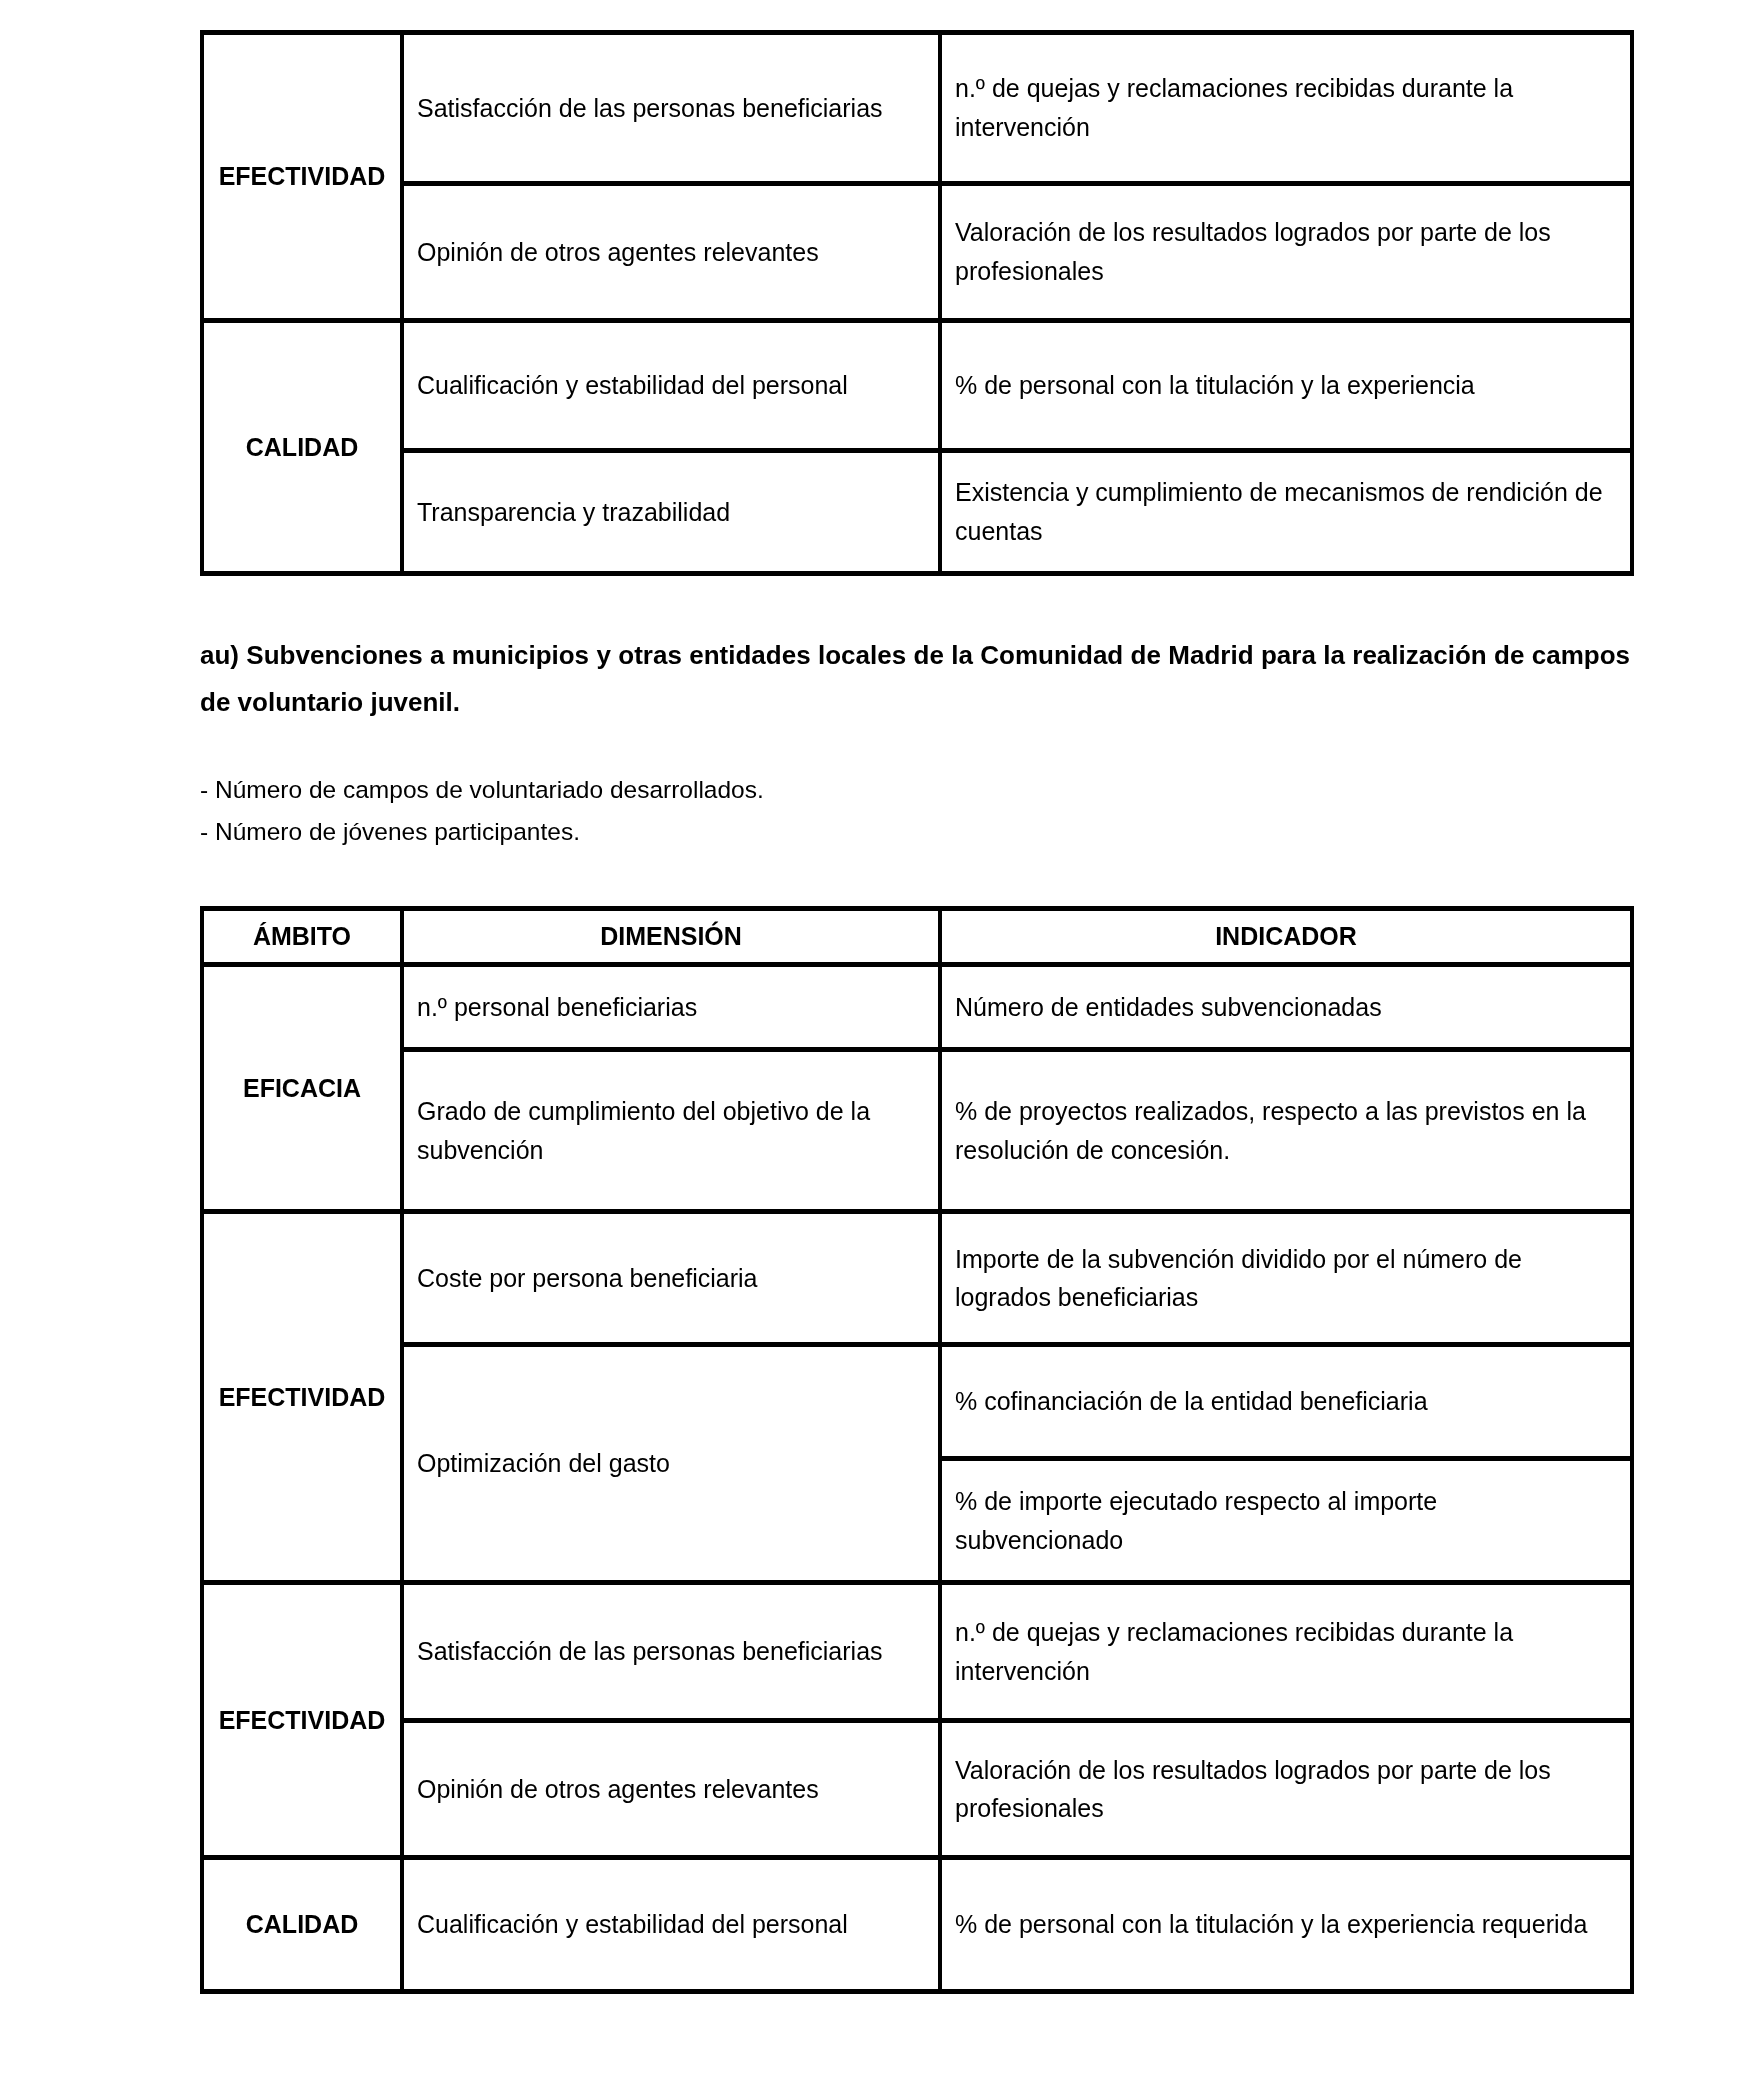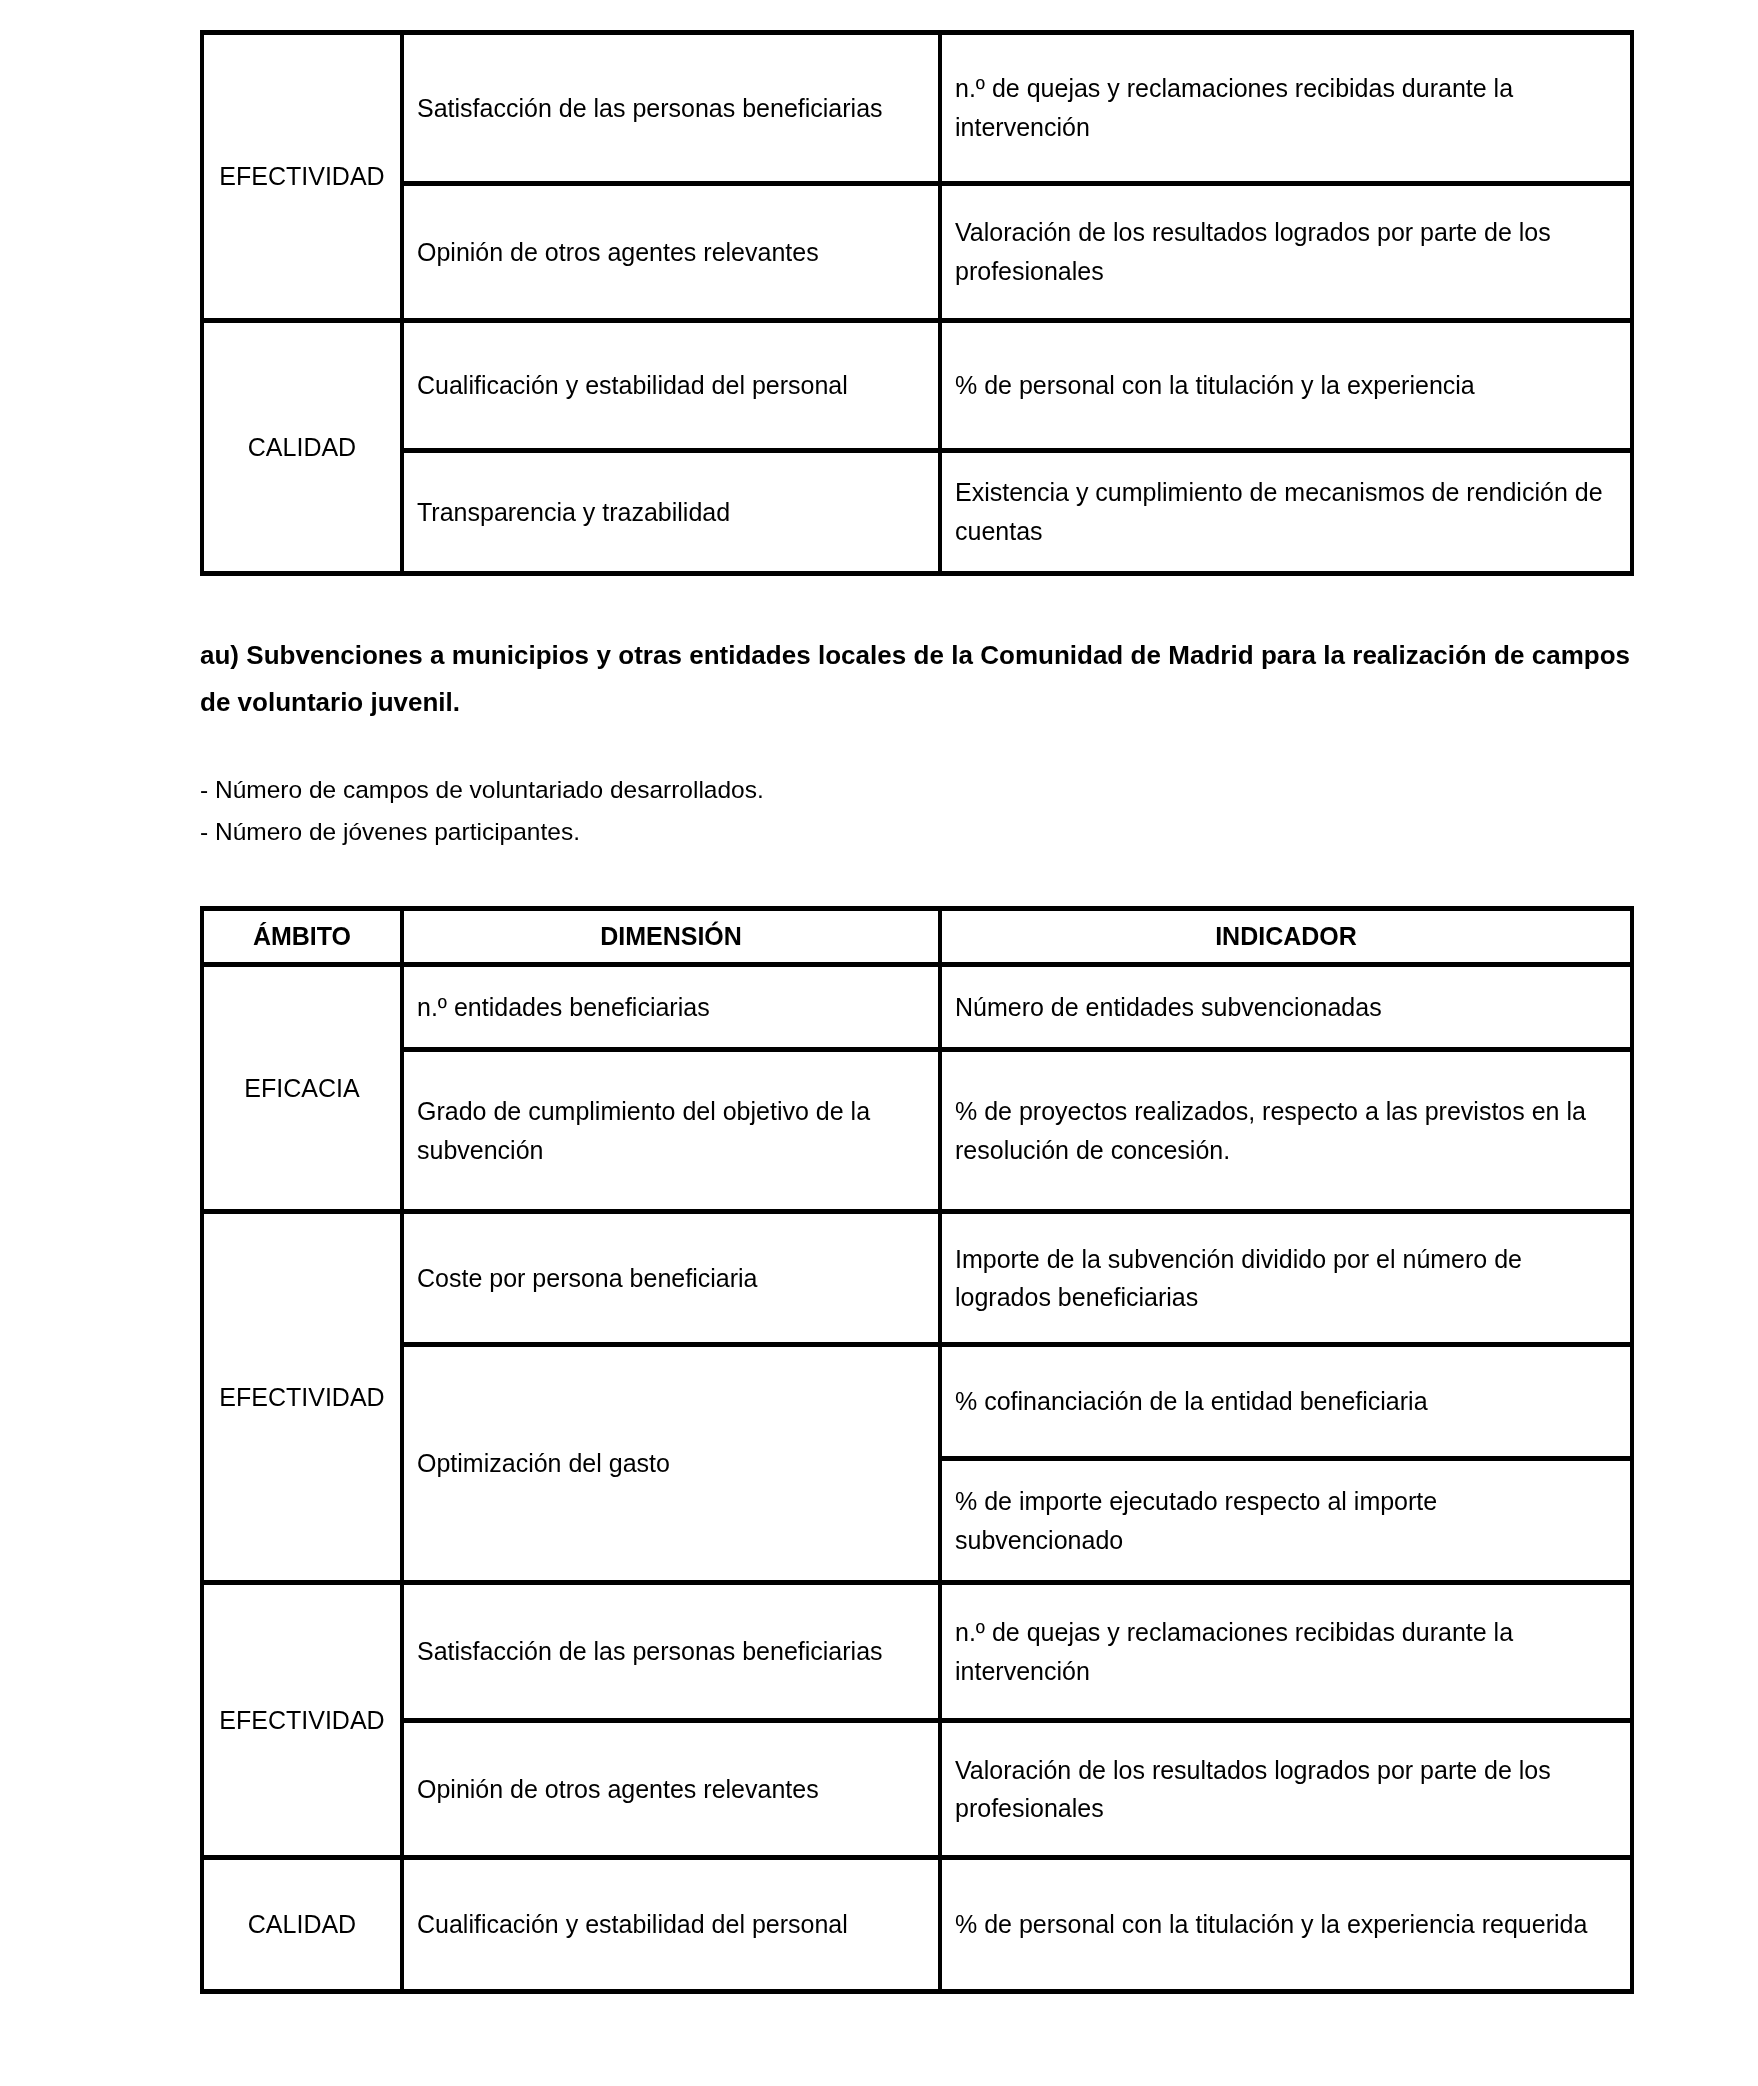--- a/index.html
+++ b/index.html
@@ -36,21 +36,21 @@
     line-height: 1.55;
     vertical-align: middle;
     overflow: hidden;
   }
   td.cell-dim, td.cell-ind {
     text-align: left;
     padding: 7.2px 19px 7.2px 13px;
   }
   td.cell-amb {
     text-align: center;
-    font-weight: normal;
+    font-weight: bold;
     padding: 2.9px 4.3px;
   }
   table.grid th {
     text-align: center;
     font-weight: bold;
     padding: 2.9px 4.3px;
   }
   
   .ot  { border-top-width: 6.5px; }      
   .ob  { border-bottom-width: 6.5px; }   
@@ -129,21 +129,21 @@
       <tr style="height:56px">
         <th class="ol ot hb">ÁMBITO</th>
         <th class="ot hb">DIMENSIÓN</th>
         <th class="ot or hb">INDICADOR</th>
       </tr>
     </thead>
     <tbody>
 
       <tr style="height:85px">
         <td class="cell-amb ol" rowspan="2">EFICACIA</td>
-        <td class="cell-dim">n.º entidades beneficiarias</td>
+        <td class="cell-dim">n.º personal beneficiarias</td>
         <td class="cell-ind or">Número de entidades subvencionadas</td>
       </tr>
       <tr style="height:162px">
         <td class="cell-dim">Grado de cumplimiento del objetivo de la subvención</td>
         <td class="cell-ind or">% de proyectos realizados, respecto a las previstos en la resolución de concesión.</td>
       </tr>
 
       <tr style="height:133px">
         <td class="cell-amb ol gt" rowspan="3">EFECTIVIDAD</td>
         <td class="cell-dim gt">Coste por persona beneficiaria</td>

